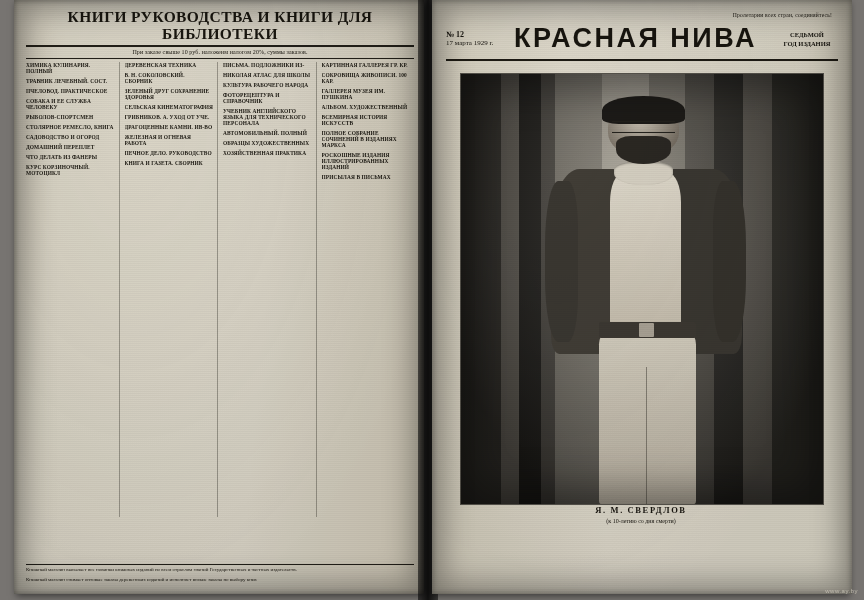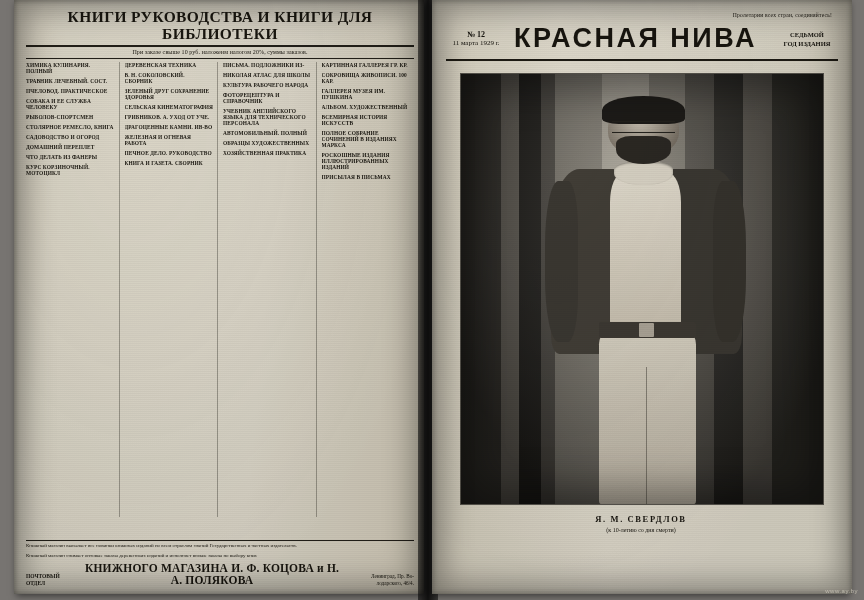--- a/index.html
+++ b/index.html
@@ -47,21 +47,21 @@
   .foot-note{font-size:5px;line-height:6.5px;text-align:justify;margin-bottom:3px;}
   .foot-main{display:flex;align-items:flex-end;gap:6px;}
   .foot-left{font-size:5.5px;line-height:6.5px;font-weight:bold;width:46px;}
   .foot-center{flex:1;text-align:center;font-weight:bold;font-size:11.5px;letter-spacing:.2px;}
   .foot-right{font-size:5.2px;line-height:6.5px;text-align:right;width:62px;}
 
   
   .rp{position:absolute;inset:0;padding:10px 14px;color:#18150f;}
   .motto{text-align:right;font-size:5.6px;letter-spacing:.2px;margin:2px 6px 5px 0;}
   .masthead{display:flex;align-items:center;justify-content:space-between;gap:8px;}
-  .mh-left{width:60px;text-align:center;font-size:7px;line-height:9px;}
+  .mh-left{width:60px;font-size:7px;line-height:9px;}
   .mh-left .num{font-weight:bold;font-size:8px;}
   .mh-title{flex:1;text-align:left;font-weight:bold;font-size:27px;letter-spacing:2.5px;
     font-family:"Liberation Sans",sans-serif;}
   .mh-right{width:62px;text-align:center;font-size:6.5px;line-height:9px;font-weight:bold;}
   .mh-rule{height:2px;background:#1d1a13;margin:5px 0 0;}
 
   .photo-wrap{margin:12px 16px 0 14px;position:relative;}
   .photo{position:relative;width:100%;height:430px;overflow:hidden;
      background:#8e8a82;border:1px solid #55524b;}
   
@@ -91,21 +91,21 @@
       linear-gradient(180deg,#ddd7c9,#c5bdad);border-radius:18% 18% 8% 8%;}
   .belt{position:absolute;left:28%;top:55%;width:46%;height:4%;background:#3c3832;border-radius:2px;}
   .buckle{position:absolute;left:47%;top:55.2%;width:7%;height:3.6%;background:#a9a295;border-radius:1px;}
   .trousers{position:absolute;left:28%;top:58%;width:46%;height:42%;
       background:linear-gradient(180deg,#d2ccbd,#b6ae9f);border-radius:6% 6% 2% 2%;}
   .leg-split{position:absolute;left:50%;top:66%;width:1.5px;height:34%;background:rgba(60,56,48,.5);}
   .arm-l{position:absolute;left:2%;top:20%;width:16%;height:40%;background:#3a3731;border-radius:40% 30% 30% 40%;}
   .arm-r{position:absolute;left:82%;top:20%;width:16%;height:40%;background:#35322c;border-radius:30% 40% 40% 30%;}
   .photo-vign{position:absolute;inset:0;box-shadow:0 0 38px 14px rgba(0,0,0,.38) inset;}
 
-  .caption{margin-top:9px;text-align:center;}
+  .caption{text-align:center;}
   .cap-name{font-weight:bold;font-size:8.5px;letter-spacing:1.6px;}
   .cap-sub{font-size:6px;margin-top:3px;}
 
   .wm{position:absolute;right:6px;bottom:6px;font-size:6px;color:#c9c4b6;
       font-family:"Liberation Sans",sans-serif;opacity:.85;letter-spacing:.5px;
       transform:rotate(0deg);}
   .edge{position:absolute;inset:0;pointer-events:none;
       box-shadow:0 0 30px 10px rgba(0,0,0,.35) inset;}
 </style>
 </head>
@@ -272,40 +272,35 @@
               <h4>ПРИСЫЛАЯ В ПИСЬМАХ</h4>
             <div class="lines"><i class="ln s1"></i><i class="ln s2"></i><i class="ln s1"></i><i class="ln s3"></i><i class="ln s2"></i><i class="ln s4"></i><i class="ln s6"></i></div>
             </div>
         </div>
       </div>
 
       <div class="foot">
         <div class="rule thin"></div>
         <div class="foot-note">Книжный магазин высылает все новинки книжных изданий по всем отраслям знаний Государственных и частных издательств.</div>
         <div class="foot-note">Книжный магазин снимает оптовые заказы деревенских изданий и исполняет всякие заказы по выбору книг.</div>
-        <div class="foot-main">
-          <div class="foot-left">ПОЧТОВЫЙ ОТДЕЛ</div>
-          <div class="foot-center">КНИЖНОГО МАГАЗИНА И. Ф. КОЦОВА и Н. А. ПОЛЯКОВА</div>
-          <div class="foot-right">Ленинград, Пр. Во-лодарского, 46/4.</div>
-        </div>
       </div>
     </div>
     <div class="grain"></div>
     <div class="edge"></div>
   </div>
 
   <div class="gutter"></div>
 
   <div class="page right">
     <div class="rp">
       <div class="motto">Пролетарии всех стран, соединяйтесь!</div>
       <div class="masthead">
         <div class="mh-left">
           <div class="num">№ 12</div>
-          <div>11 марта 1929 г.</div>
+          <div>17 марта 1929 г.</div>
         </div>
         <div class="mh-title">КРАСНАЯ НИВА</div>
         <div class="mh-right">
           <div>СЕДЬМОЙ</div>
           <div>ГОД ИЗДАНИЯ</div>
         </div>
       </div>
       <div class="mh-rule"></div>
 
       <div class="photo-wrap">

